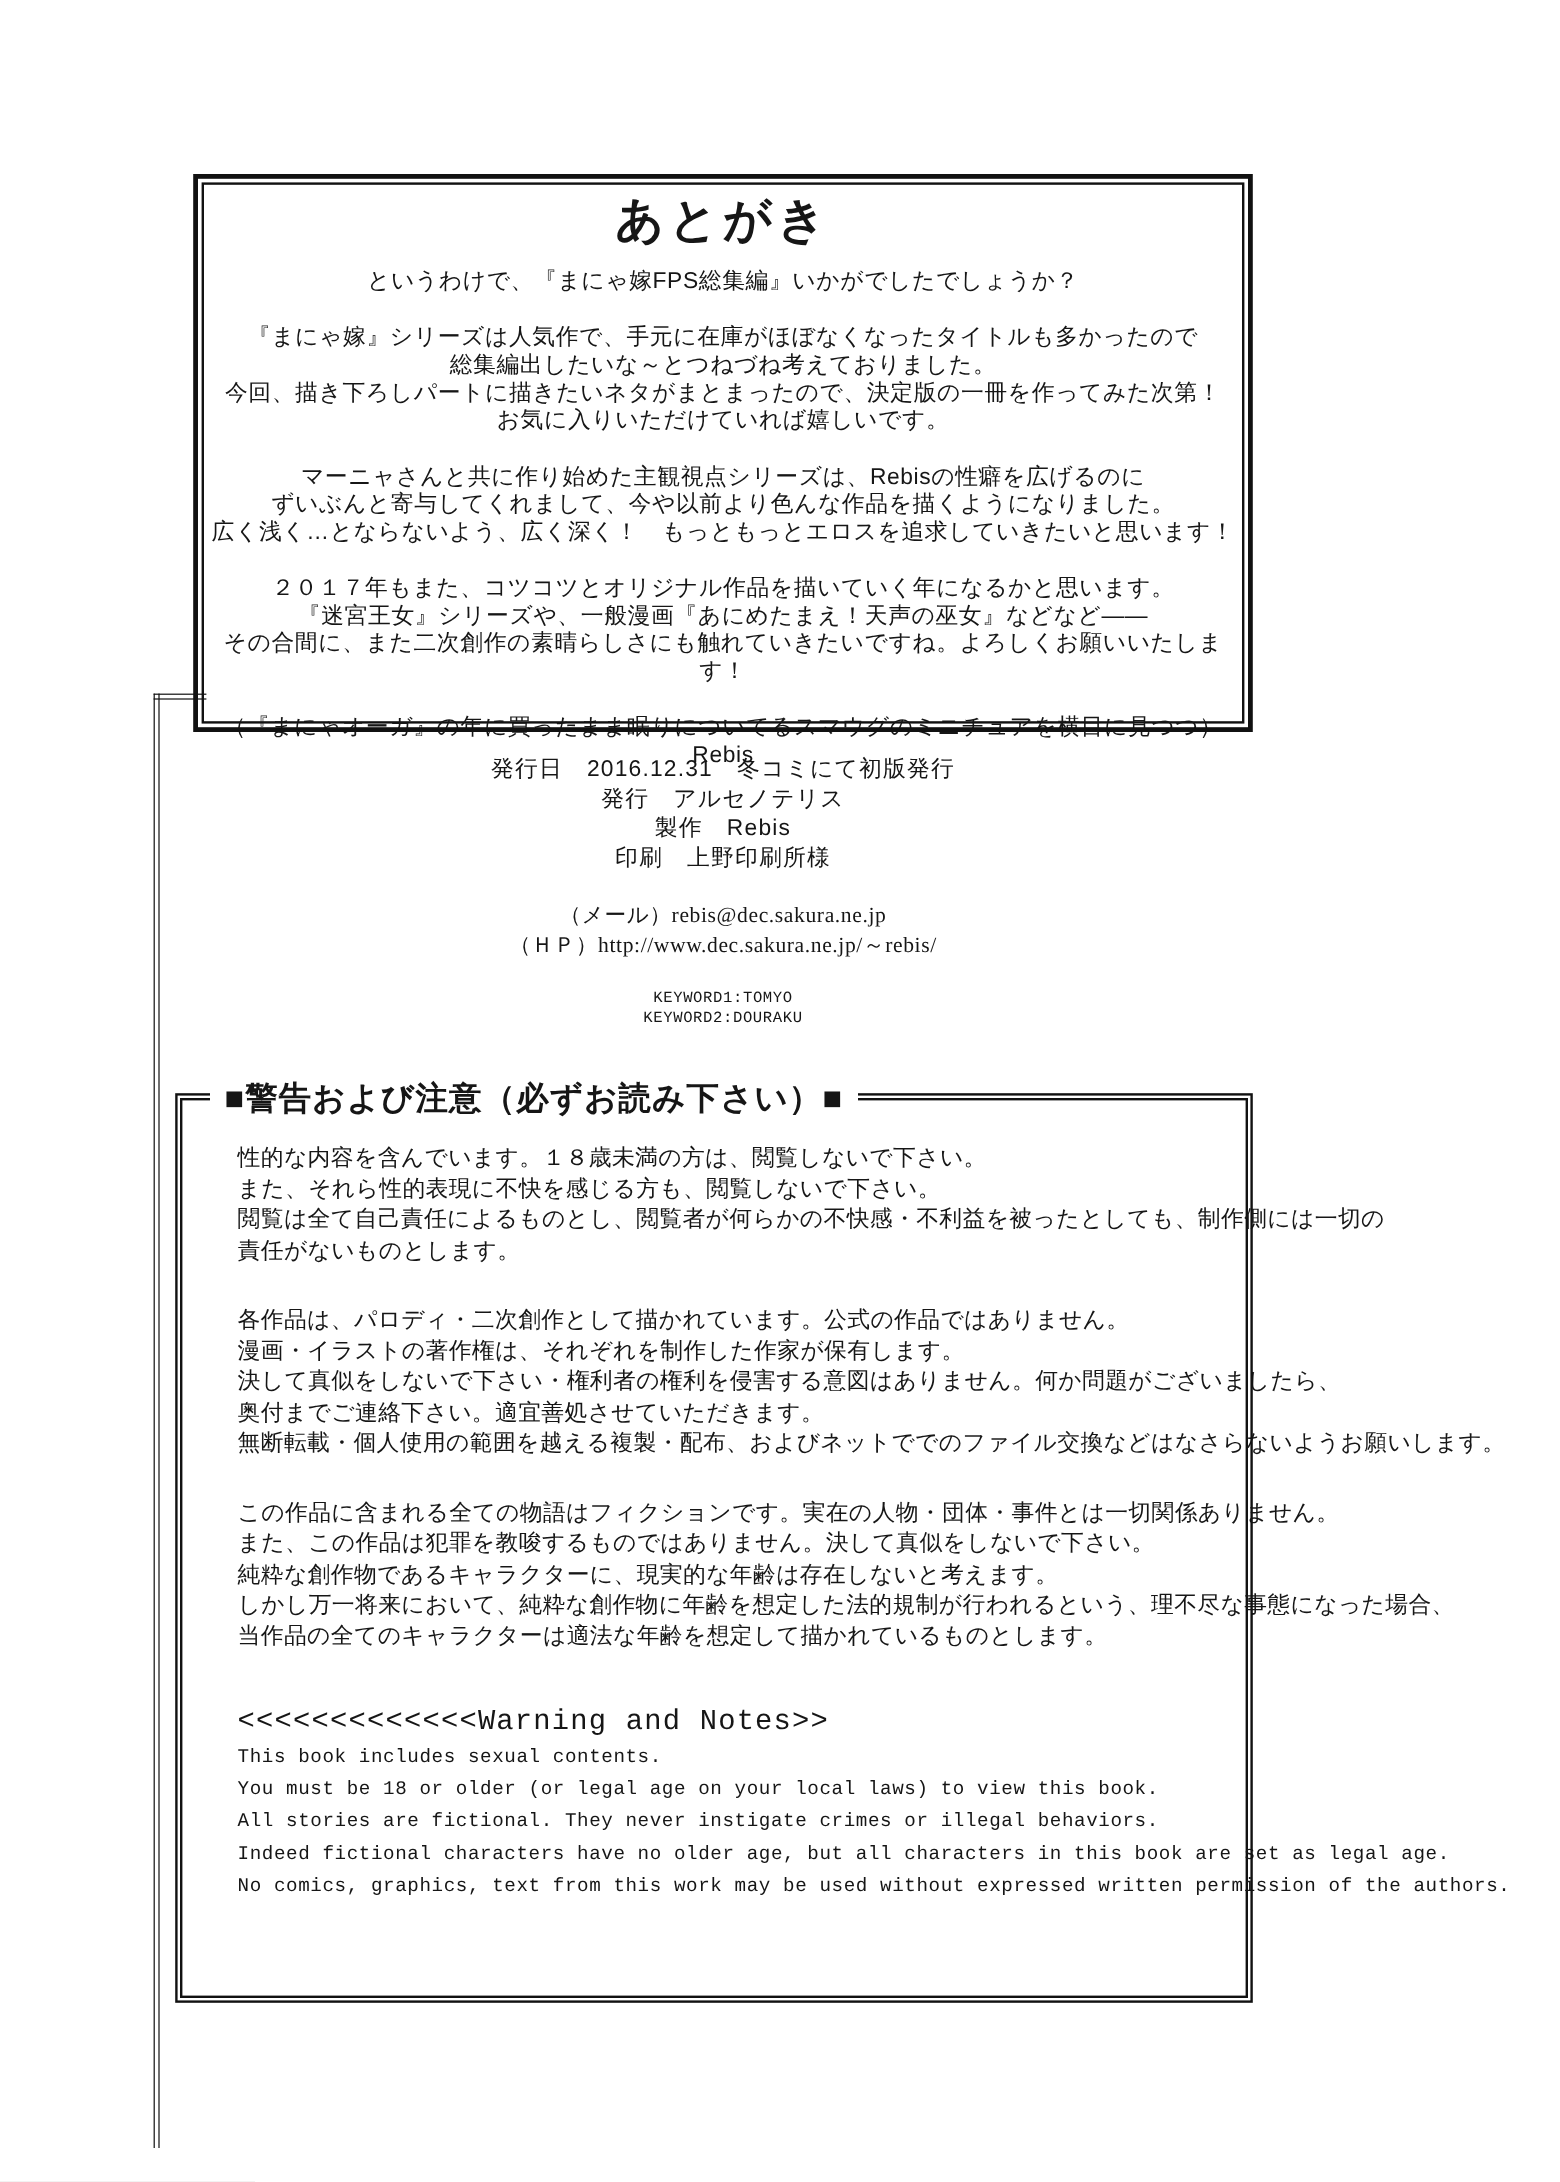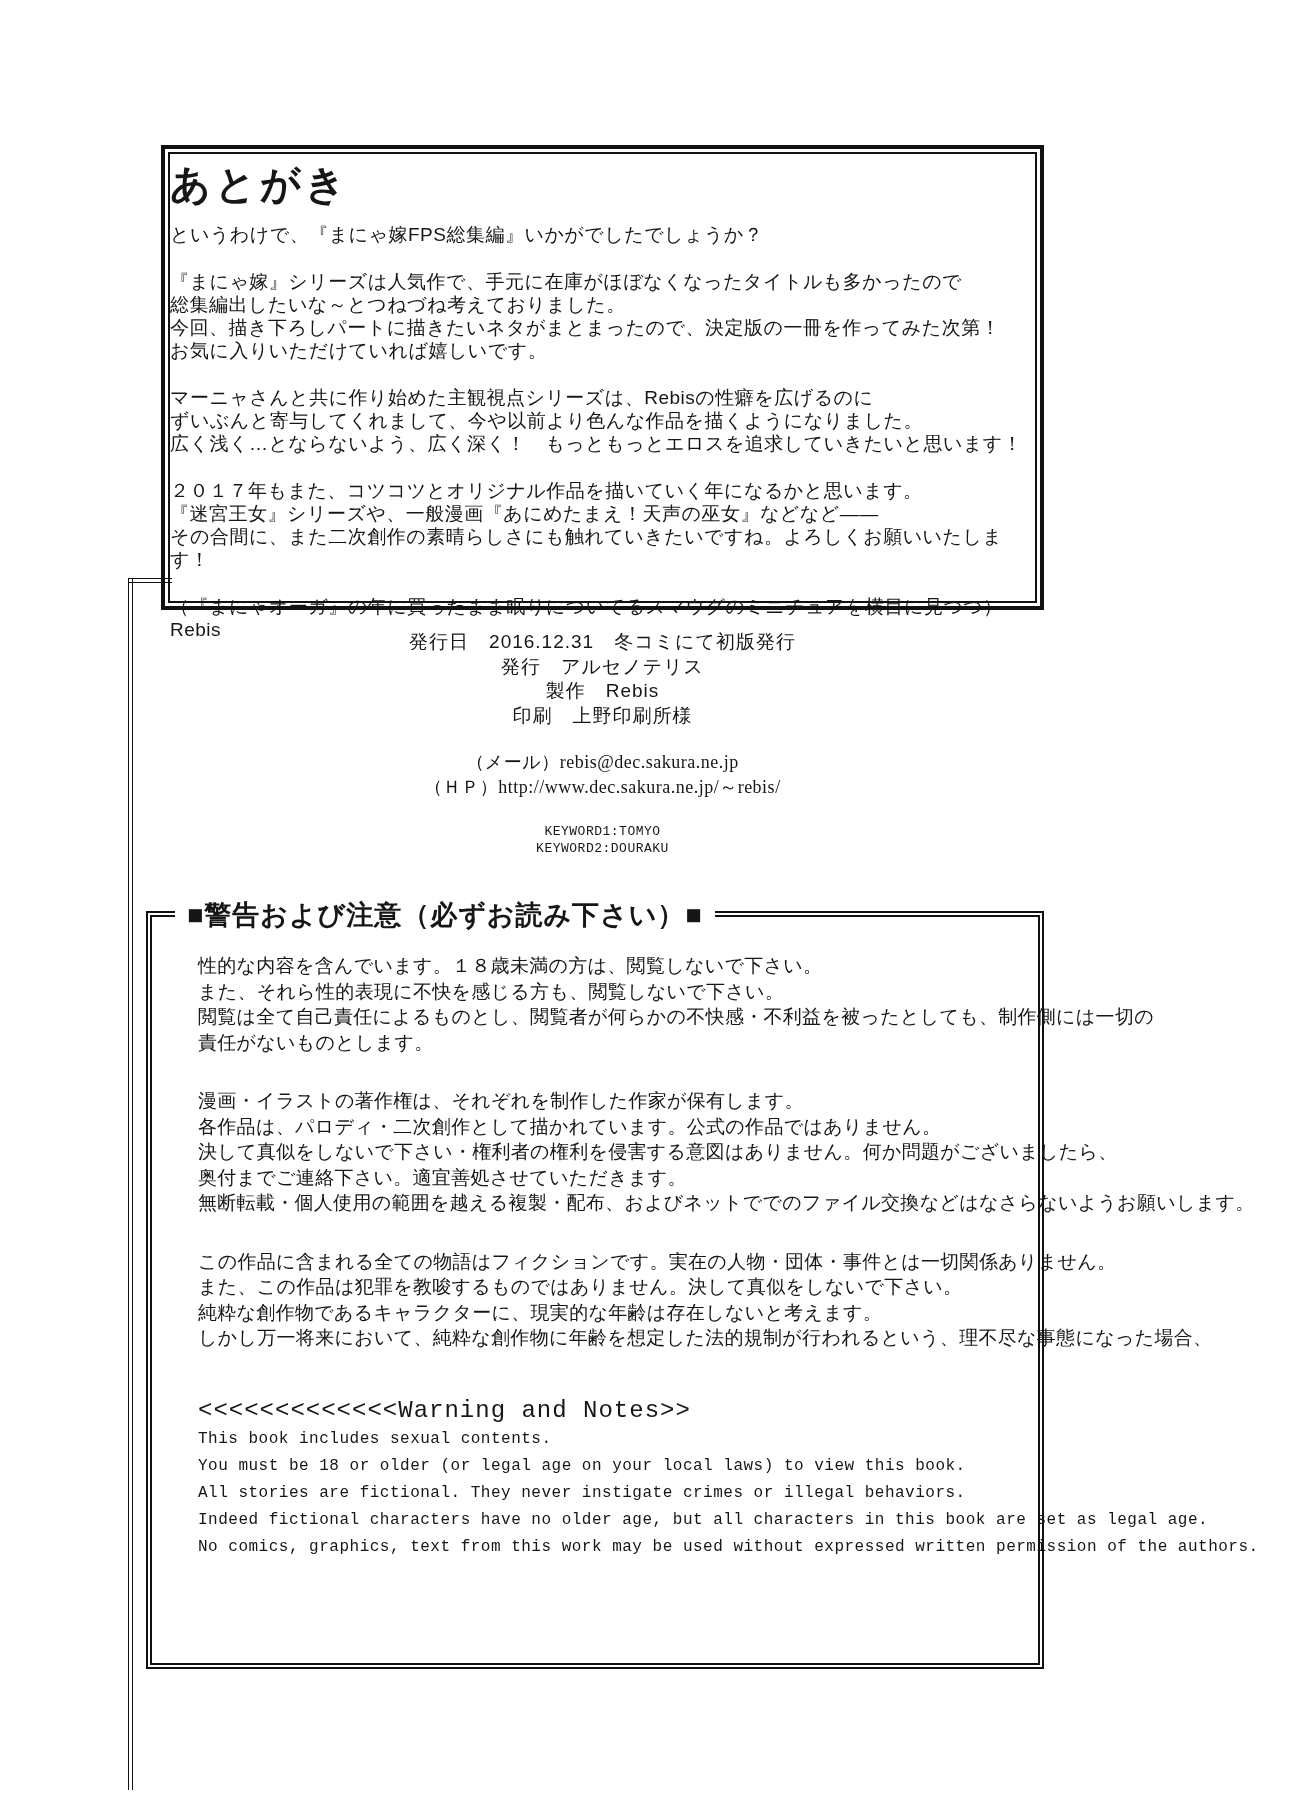--- a/index.html
+++ b/index.html
@@ -10,20 +10,21 @@
     font-family:"Liberation Sans","DejaVu Sans",sans-serif;
     color:#161616;
     overflow:hidden;
   }
   
   .afterword-box{
     position:absolute;left:168px;top:152px;width:869px;height:451px;
     border:2px solid #111;
     outline:4px solid #111;outline-offset:3px;
     box-sizing:border-box;
+    text-align:center;
   }
   .afterword-box .title{
     font-size:40px;font-weight:bold;line-height:48px;
     margin:6px 0 15px 0;letter-spacing:4px;
   }
   .afterword-box p{
     margin:0 0 24px 0;
     font-size:19px;line-height:23px;letter-spacing:0.5px;
   }
   .afterword-box p.signature{margin-bottom:0;}
@@ -149,32 +150,33 @@
     <div class="warning-content">
 
       <div class="jp-block">
         <div>性的な内容を含んでいます。１８歳未満の方は、閲覧しないで下さい。</div>
         <div>また、それら性的表現に不快を感じる方も、閲覧しないで下さい。</div>
         <div>閲覧は全て自己責任によるものとし、閲覧者が何らかの不快感・不利益を被ったとしても、制作側には一切の</div>
         <div>責任がないものとします。</div>
       </div>
 
       <div class="jp-block">
+        <div>各作品は、パロディ・二次創作として描かれています。公式の作品ではありません。</div>
         <div>漫画・イラストの著作権は、それぞれを制作した作家が保有します。</div>
-        <div>各作品は、パロディ・二次創作として描かれています。公式の作品ではありません。</div>
         <div>決して真似をしないで下さい・権利者の権利を侵害する意図はありません。何か問題がございましたら、</div>
         <div>奥付までご連絡下さい。適宜善処させていただきます。</div>
         <div>無断転載・個人使用の範囲を越える複製・配布、およびネットででのファイル交換などはなさらないようお願いします。</div>
       </div>
 
       <div class="jp-block">
         <div>この作品に含まれる全ての物語はフィクションです。実在の人物・団体・事件とは一切関係ありません。</div>
         <div>また、この作品は犯罪を教唆するものではありません。決して真似をしないで下さい。</div>
         <div>純粋な創作物であるキャラクターに、現実的な年齢は存在しないと考えます。</div>
         <div>しかし万一将来において、純粋な創作物に年齢を想定した法的規制が行われるという、理不尽な事態になった場合、</div>
+        <div>当作品の全てのキャラクターは適法な年齢を想定して描かれているものとします。</div>
       </div>
 
       <div class="en-header">&lt;&lt;&lt;&lt;&lt;&lt;&lt;&lt;&lt;&lt;&lt;&lt;&lt;Warning and Notes&gt;&gt;</div>
 
       <div class="en-block">
         <div>This book includes sexual contents.</div>
         <div>You must be 18 or older (or legal age on your local laws) to view this book.</div>
         <div>All stories are fictional. They never instigate crimes or illegal behaviors.</div>
         <div>Indeed fictional characters have no older age, but all characters in this book are set as legal age.</div>
         <div>No comics, graphics, text from this work may be used without expressed written permission of the authors.</div>

